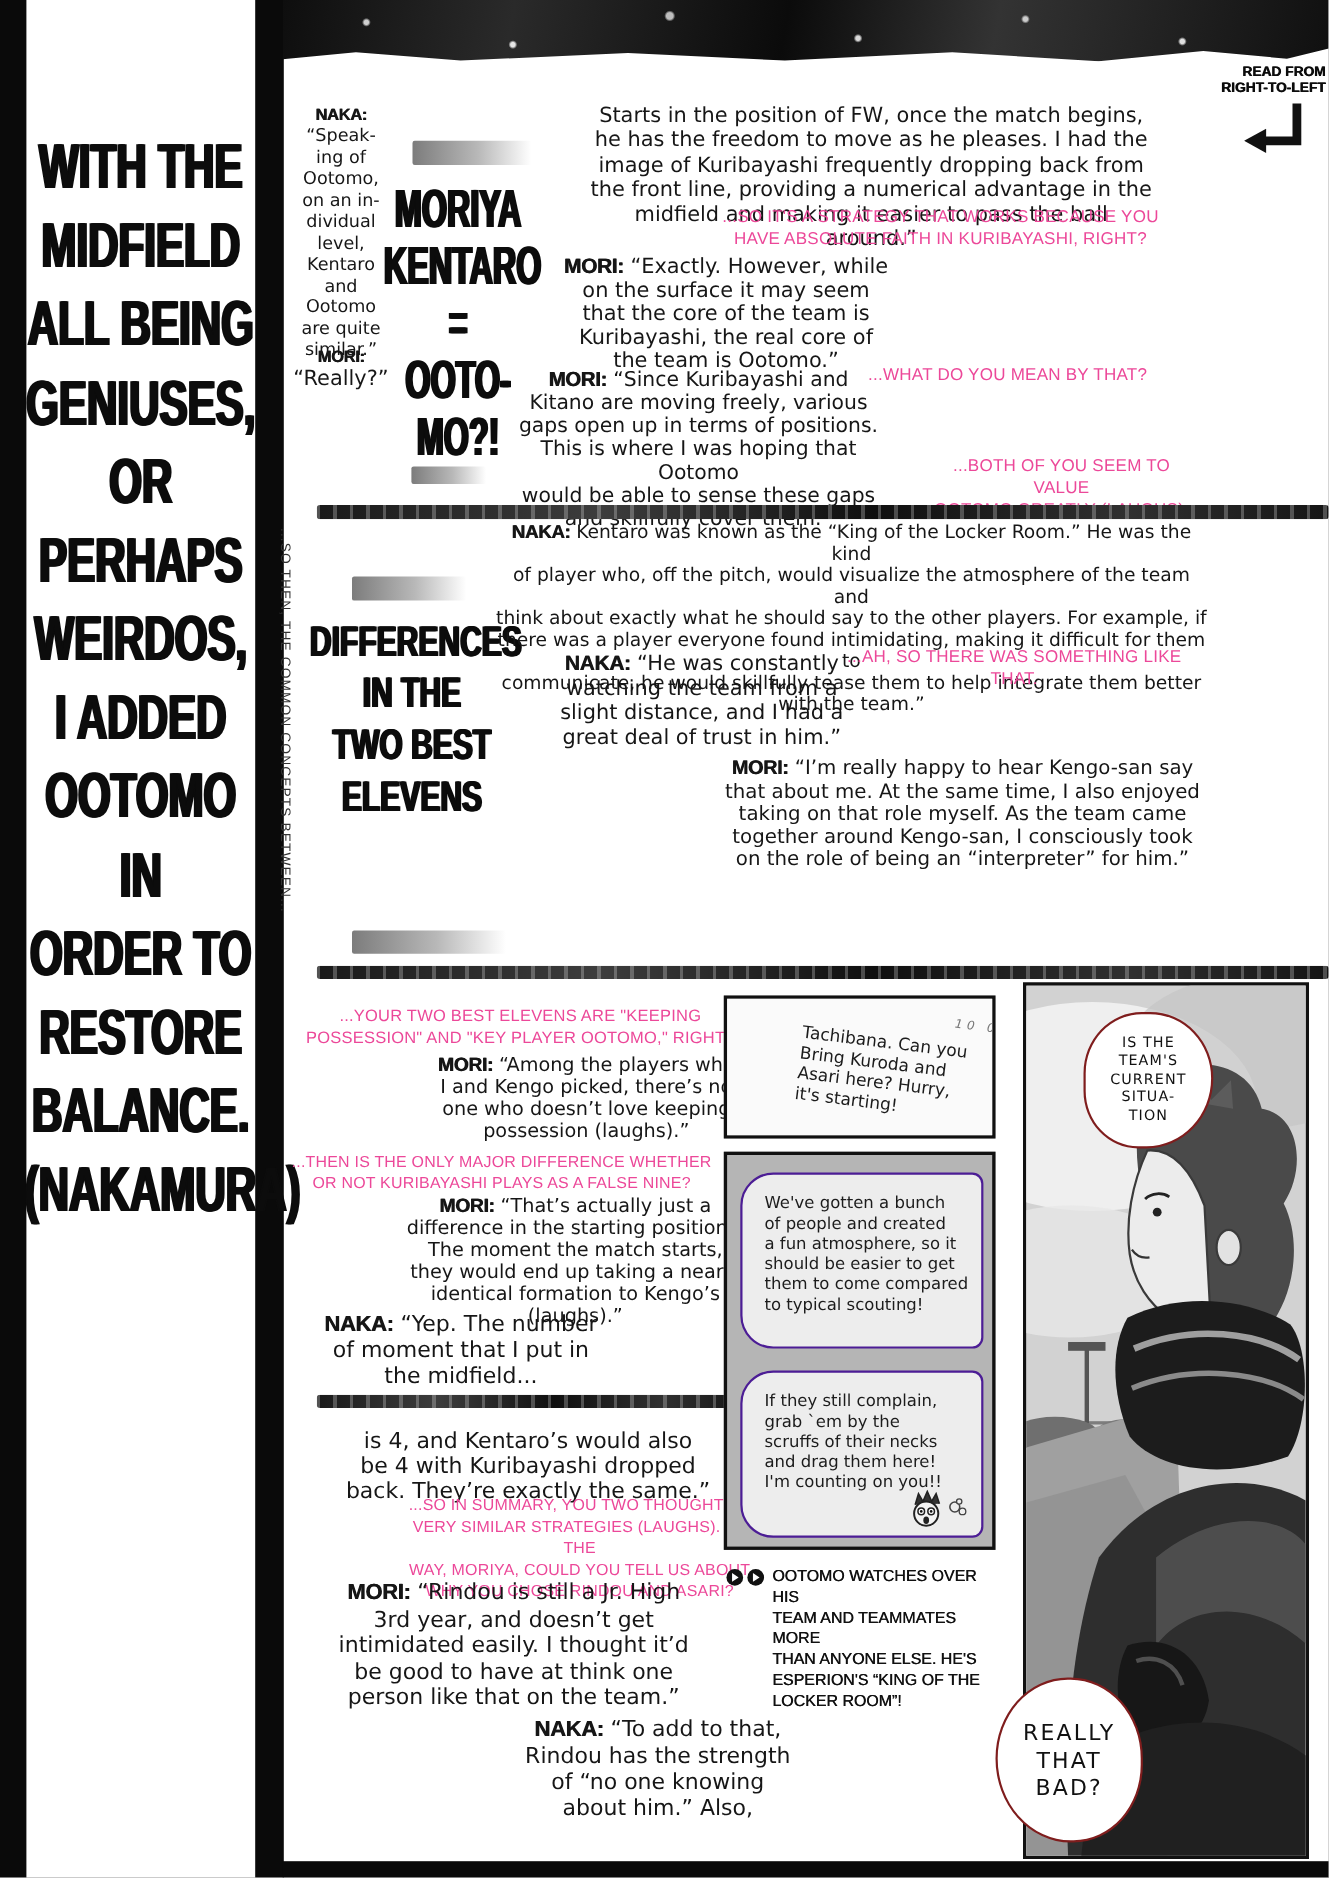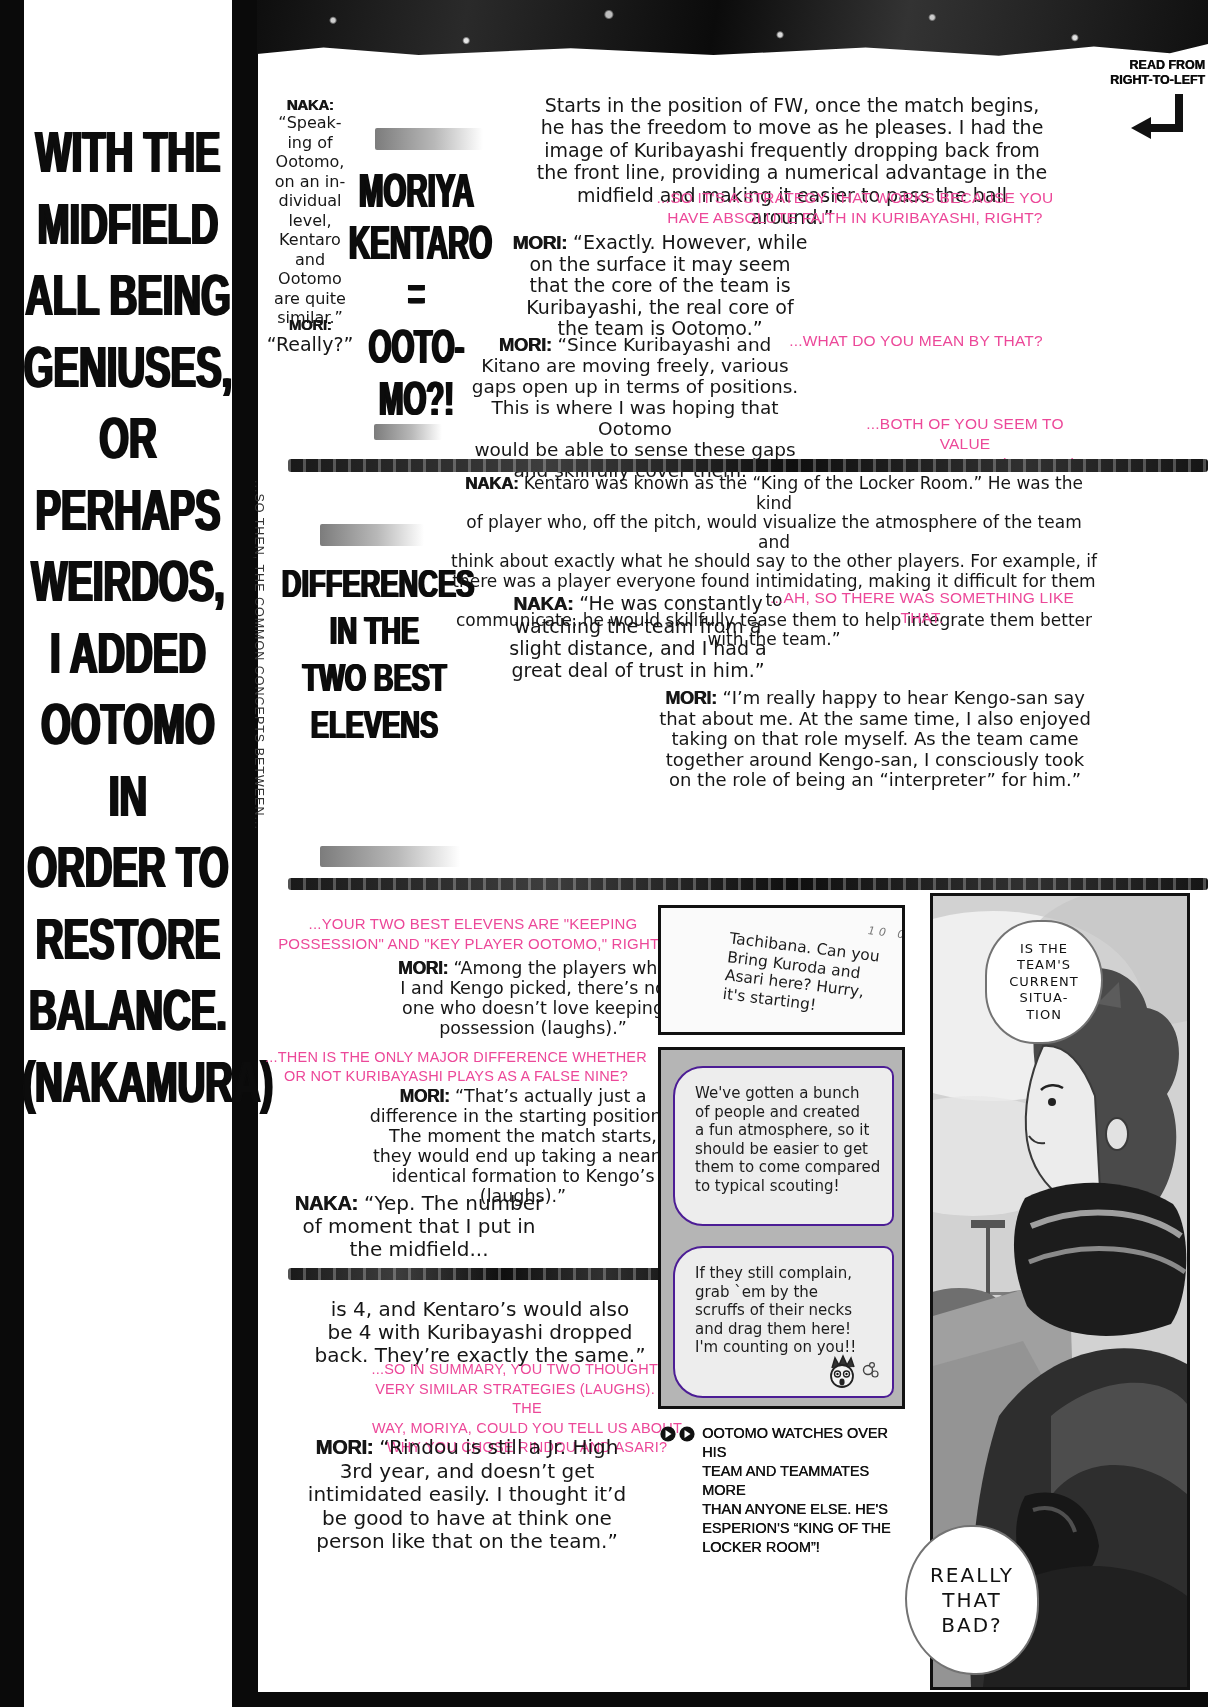--- a/index.html
+++ b/index.html
@@ -31,21 +31,21 @@
      radial-gradient(circle at 37% 25%, #bdbdbd 0 3px, rgba(0,0,0,0) 5px),
      radial-gradient(circle at 55% 60%, #d9d9d9 0 2px, rgba(0,0,0,0) 4px),
      radial-gradient(circle at 71% 30%, #cccccc 0 2px, rgba(0,0,0,0) 4px),
      radial-gradient(circle at 86% 65%, #e0e0e0 0 2px, rgba(0,0,0,0) 4px),
      linear-gradient(100deg,#0e0e0e 0%,#2a2a2a 22%,#0b0b0b 48%,#333 68%,#101010 100%);
      clip-path:polygon(0 0,100% 0,100% 76%,96% 92%,88% 80%,78% 96%,64% 82%,48% 95%,33% 83%,17% 95%,7% 82%,0 93%);}
   .panel{border:3px solid #111;box-sizing:border-box;}
   .msg-bubble{position:absolute;background:#ededed;border:2px solid #4c1d95;
       border-radius:30px 10px 10px 30px;box-sizing:border-box;
       font-size:15px;line-height:18.5px;color:#1c1c1c;padding:16px 10px 0 20px;text-align:left;}
-  .wbubble{position:absolute;background:#fff;border:2px solid #737373;display:flex;
+  .wbubble{position:absolute;background:#fff;border:2px solid #7f1d1d;display:flex;
       align-items:center;justify-content:center;box-sizing:border-box;}
   .vtext{writing-mode:vertical-rl;font-family:"Liberation Sans",sans-serif;color:#333;}
 </style>
 </head>
 <body>
 
 <div class="page">
 
   <div class="abs blackbar" style="left:0;top:0;width:24px;height:1707px;"></div>
   <div class="abs blackbar" style="left:232px;top:0;width:26px;height:1707px;"></div>
@@ -222,20 +222,27 @@
 
   <div class="abs speech" style="left:262px;top:1436px;width:410px;font-size:20px;line-height:23.5px;">
     <span class="spk">MORI:</span>
     <span class="pre">“Rindou is still a Jr. High
 3rd year, and doesn’t get
 intimidated easily. I thought it’d
 be good to have at think one
 person like that on the team.”</span>
   </div>
 
+  <div class="abs speech" style="left:418px;top:1560px;width:360px;font-size:20px;line-height:23.5px;">
+    <span class="spk">NAKA:</span>
+    <span class="pre">“To add to that,
+Rindou has the strength
+of “no one knowing
+about him.” Also,</span>
+  </div>
 
   <div class="abs panel" style="left:658px;top:905px;width:247px;height:130px;background:#b9b9b9;overflow:hidden;">
     <div style="position:absolute;left:-34px;top:-30px;width:340px;height:200px;background:#fafafa;border:2px solid #3d3d3d;border-radius:4px;transform:rotate(7deg);">
       <div style="position:absolute;right:56px;top:36px;font-size:11px;color:#777;letter-spacing:4px;font-style:italic;">10 05</div>
       <div class="pre" style="position:absolute;left:96px;top:58px;font-size:15.5px;line-height:18.5px;color:#1b1b1b;">Tachibana. Can you
 Bring Kuroda and
 Asari here? Hurry,
 it's starting!</div>
     </div>
   </div>

